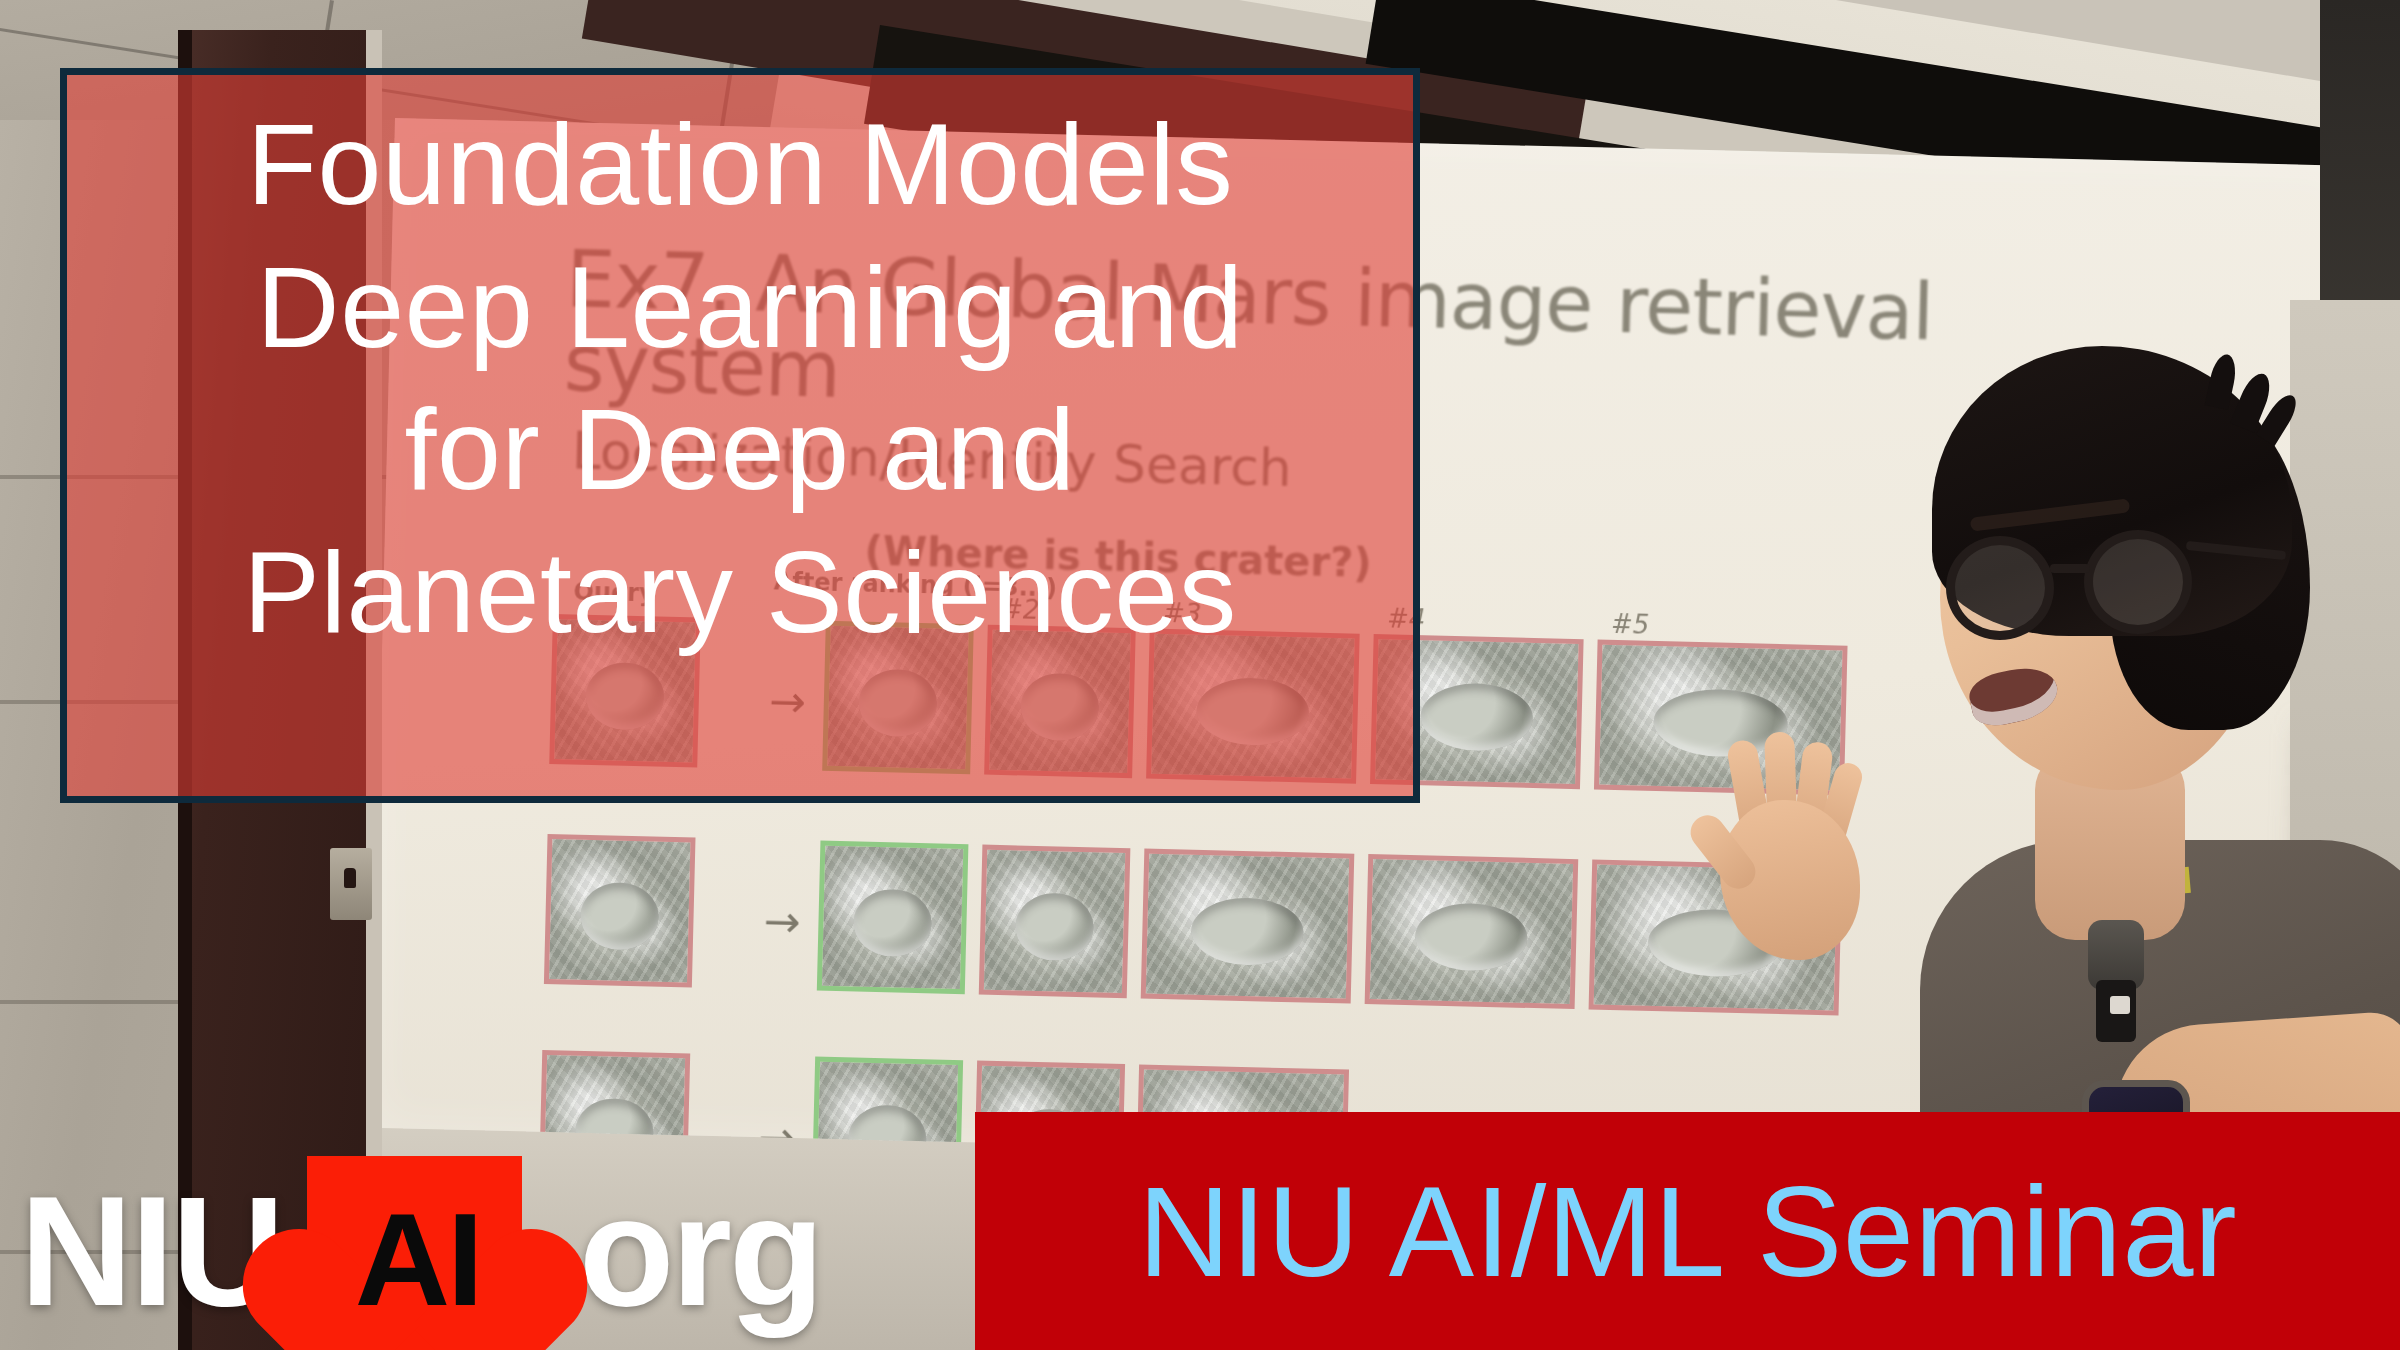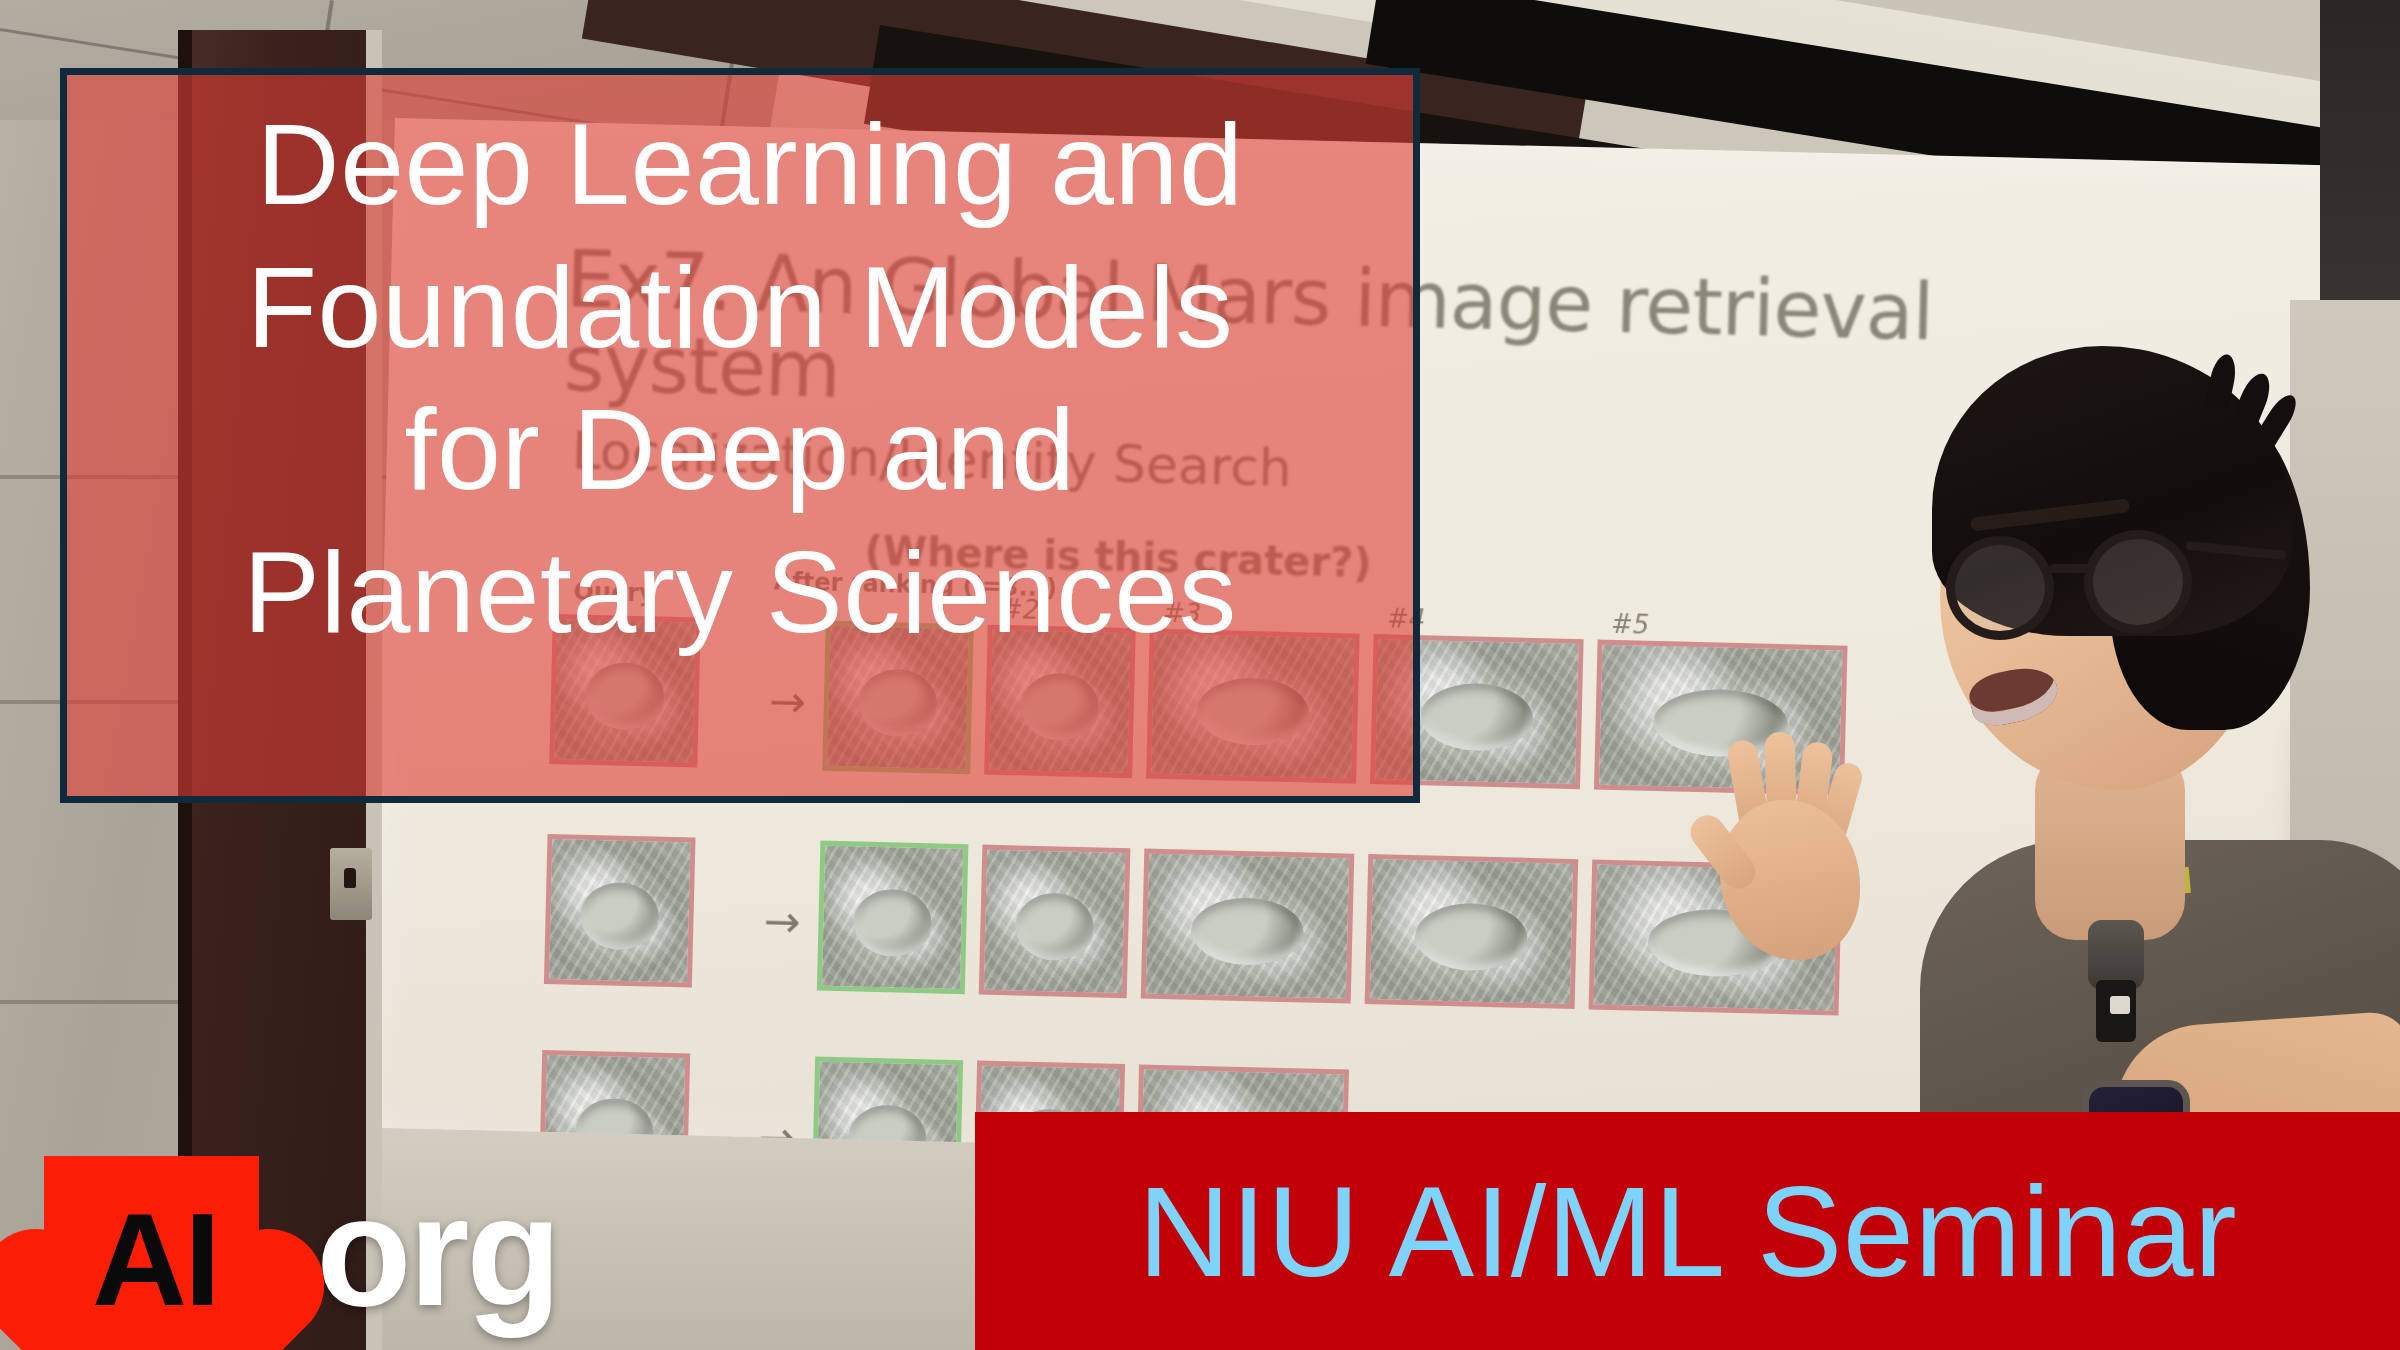--- a/index.html
+++ b/index.html
@@ -481,29 +481,30 @@
         <div class="finger f3"></div>
         <div class="finger f4"></div>
         <div class="palm"></div>
         <div class="finger thumbf"></div>
       </div>
     </div>
   </div>
 
   <div class="title-card">
     <div class="title-text">
+      <span class="title-line tl-2">Foundation Models</span>
       <span class="title-line tl-1">Deep Learning and</span>
-      <span class="title-line tl-2">Foundation Models</span>
       <span class="title-line tl-3">for Deep and</span>
       <span class="title-line tl-4">Planetary Sciences</span>
     </div>
   </div>
 
   <div class="brand-bar">
     <div class="brand-inner">
+      <span class="brand-niu">NIU</span>
       <span class="heart-wrap">
         <span class="heart"></span>
         <span class="heart-ai">AI</span>
       </span>
       <span class="brand-org">.org</span>
     </div>
   </div>
 
   <div class="seminar-bar">
     <span class="seminar-text">NIU AI/ML Seminar</span>

